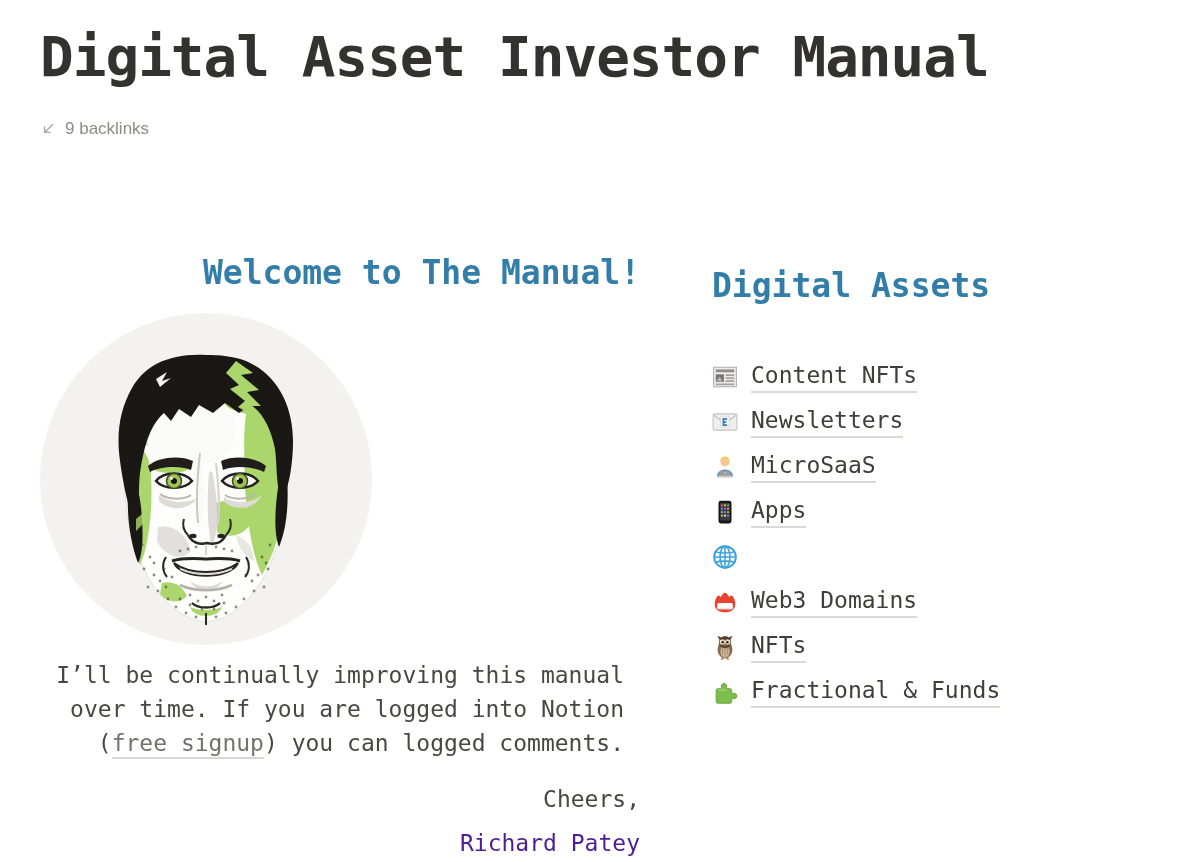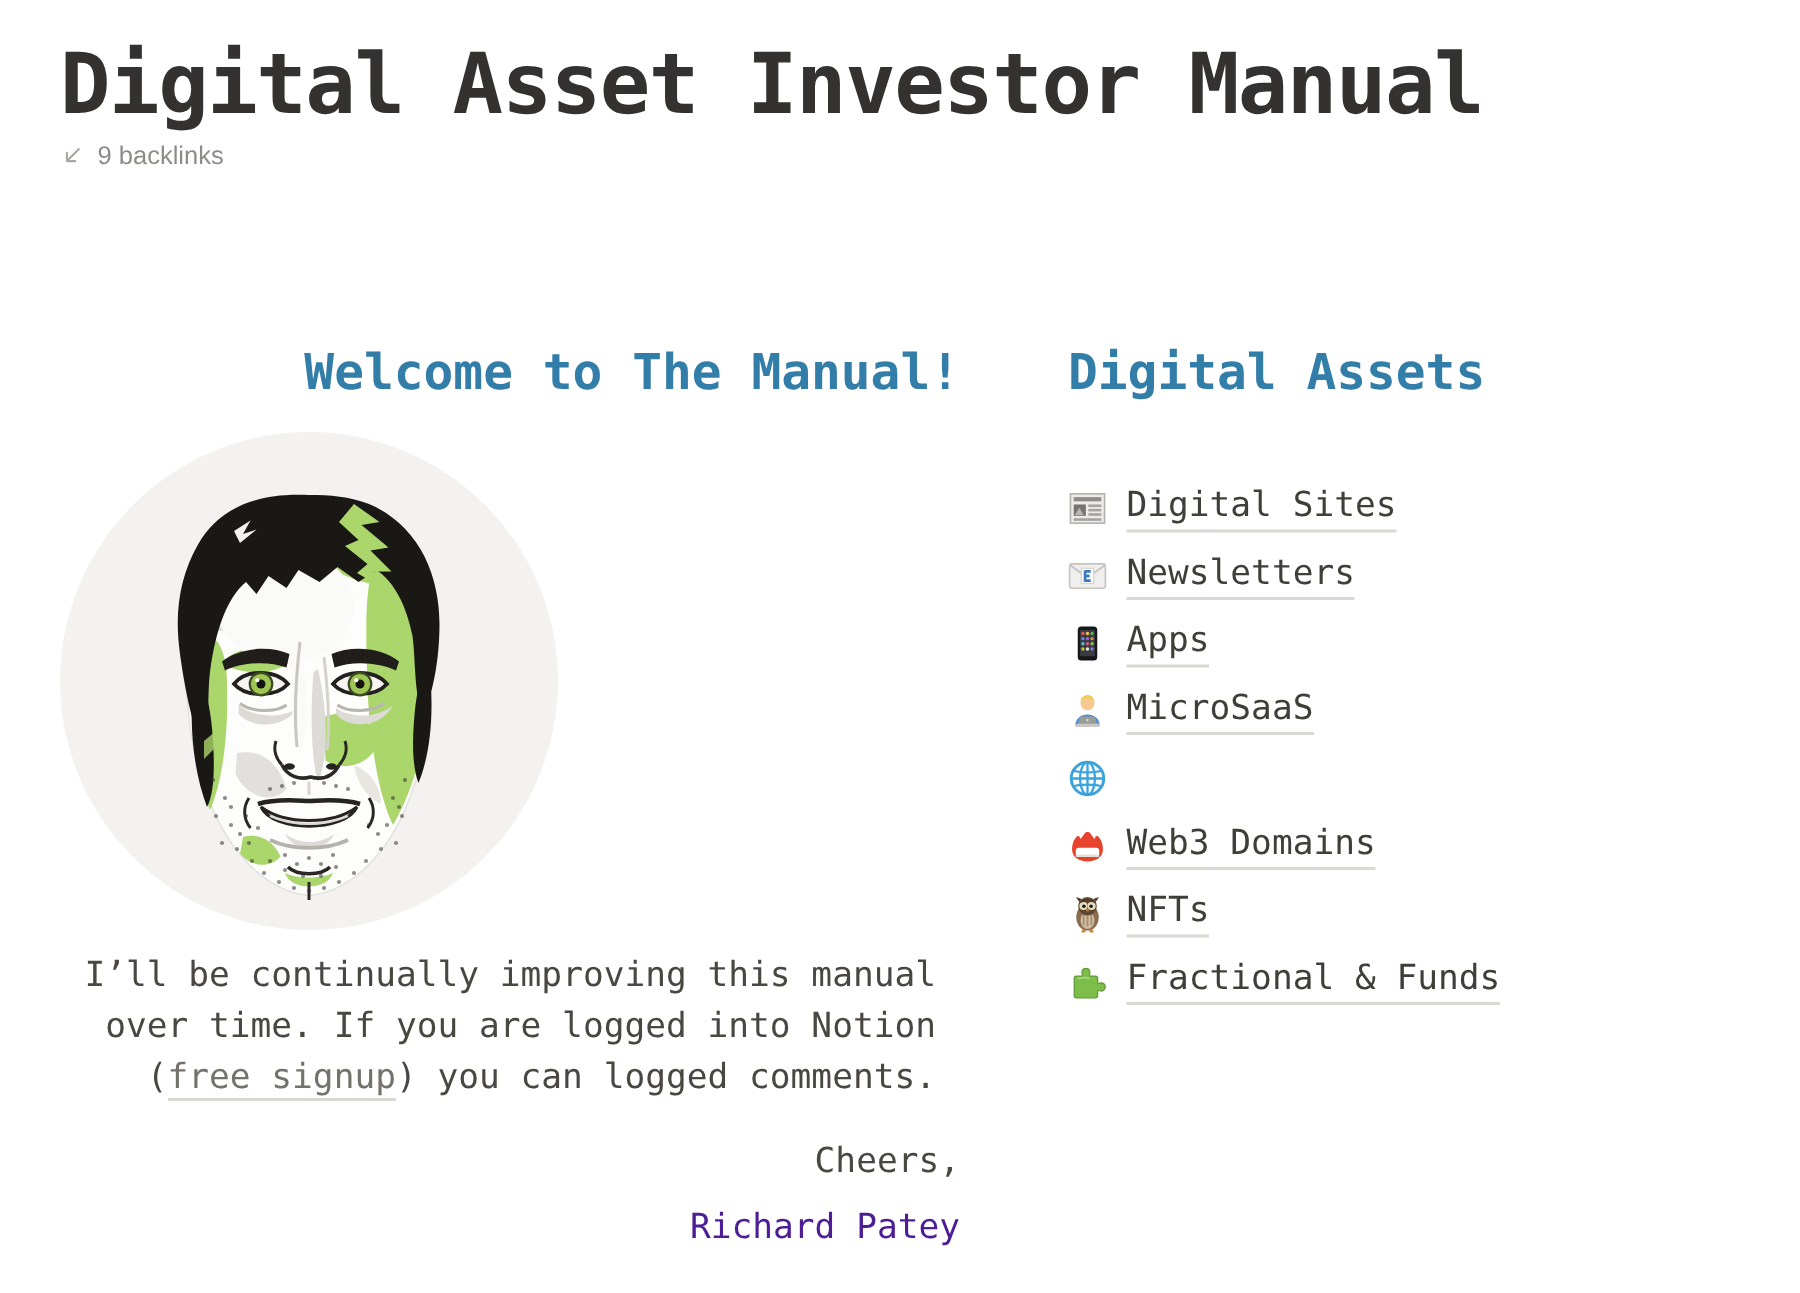--- a/index.html
+++ b/index.html
@@ -18,34 +18,34 @@
     margin: 0;
     font-size: 56px;
     line-height: 1.12;
     font-weight: 700;
     letter-spacing: -1px;
     color: #343230;
     white-space: nowrap;
   }
 
   .backlinks {
-    margin-top: 5px;
+    margin-top: 30px;
     display: inline-flex;
     align-items: center;
     gap: 9px;
     font-family: "Liberation Sans", "DejaVu Sans", sans-serif;
     font-size: 17px;
     color: #8E8C89;
     cursor: pointer;
   }
   .backlinks svg { display: block; }
 
   .columns { display: flex; margin-top: 110px; }
   .col-left  { width: 600px; margin-right: 72px; flex: none; text-align: right; }
-  .col-right { flex: 1; min-width: 0; }
+  .col-right { flex: 1; min-width: 0; margin-top: 13px; }
 
   h2.section-heading {
     margin: 0;
     font-size: 33px;
     line-height: 43px;
     font-weight: 700;
     color: #337EA9;
     white-space: nowrap;
   }
 
@@ -251,38 +251,52 @@
               <rect x="3.5" y="9.5" width="7.5" height="7" fill="#77756F"></rect>
               <path d="M4.2 16 L7 11.5 L9.5 16 Z" fill="#B9B7B2"></path>
               <g fill="#A5A39F">
                 <rect x="12.5" y="9.5" width="8" height="1.6"></rect>
                 <rect x="12.5" y="12.2" width="8" height="1.6"></rect>
                 <rect x="12.5" y="14.9" width="8" height="1.6"></rect>
                 <rect x="3.5" y="18" width="17" height="1.6"></rect>
               </g>
             </svg>
           </span>
-          <a class="asset-link">Digital Sites</a>
+          <a class="asset-link">Content NFTs</a>
         </li>
 
         <li>
           <span class="asset-icon">
             <svg viewBox="0 0 24 24">
               <rect x="1" y="4.5" width="22" height="15" rx="1.5" fill="#F0EFED" stroke="#C6C4C0" stroke-width="1"></rect>
               <path d="M1.5 5.5 L12 13 L22.5 5.5" fill="none" stroke="#C6C4C0" stroke-width="1.2"></path>
               <rect x="8.2" y="7.2" width="7.6" height="9.4" fill="#FFFFFF" stroke="#D8D6D2" stroke-width="0.8"></rect>
               <g stroke="#3E7BC0" stroke-width="1.7" fill="none">
                 <path d="M10.5 9.2 H14"></path>
                 <path d="M10.5 12 H13.3"></path>
                 <path d="M10.5 14.9 H14"></path>
                 <path d="M10.5 8.4 V15.7"></path>
               </g>
             </svg>
           </span>
           <a class="asset-link">Newsletters</a>
+        </li>
+
+        <li>
+          <span class="asset-icon">
+            <svg viewBox="0 0 24 24">
+              <path d="M4.5 21 C4.5 16.8 7.8 14.2 12 14.2 C16.2 14.2 19.5 16.8 19.5 21 Z" fill="#4E8FD6"></path>
+              <circle cx="12" cy="7.2" r="4.3" fill="#F6C98F"></circle>
+              <path d="M7.7 6.5 A4.3 4.3 0 0 1 16.3 6.5 C15 4.4 13.6 3.8 12 3.8 C10.4 3.8 9 4.4 7.7 6.5 Z" fill="#F3CC4E"></path>
+              <path d="M6.2 20 L7.4 15.4 H16.6 L17.8 20 Z" fill="#9D9B97"></path>
+              <rect x="4.5" y="19.8" width="15" height="2" rx="1" fill="#C8C6C2"></rect>
+              <circle cx="12" cy="17.6" r="0.7" fill="#E8E6E2"></circle>
+            </svg>
+          </span>
+          <a class="asset-link">MicroSaaS</a>
         </li>
 
         <li>
           <span class="asset-icon">
             <svg viewBox="0 0 24 24">
               <rect x="6" y="1.5" width="12" height="21" rx="2.2" fill="#17171A"></rect>
               <rect x="7.4" y="3.6" width="9.2" height="16.2" fill="#3A3A44"></rect>
               <g>
                 <circle cx="9.2" cy="5.8" r="1.05" fill="#E25C4A"></circle>
                   <circle cx="12" cy="5.8" r="1.05" fill="#EFC64B"></circle>
@@ -298,34 +312,20 @@
                   <circle cx="14.8" cy="15.4" r="1.05" fill="#7986CB"></circle>
               </g>
             </svg>
           </span>
           <a class="asset-link">Apps</a>
         </li>
 
         <li>
           <span class="asset-icon">
             <svg viewBox="0 0 24 24">
-              <path d="M4.5 21 C4.5 16.8 7.8 14.2 12 14.2 C16.2 14.2 19.5 16.8 19.5 21 Z" fill="#4E8FD6"></path>
-              <circle cx="12" cy="7.2" r="4.3" fill="#F6C98F"></circle>
-              <path d="M7.7 6.5 A4.3 4.3 0 0 1 16.3 6.5 C15 4.4 13.6 3.8 12 3.8 C10.4 3.8 9 4.4 7.7 6.5 Z" fill="#F3CC4E"></path>
-              <path d="M6.2 20 L7.4 15.4 H16.6 L17.8 20 Z" fill="#9D9B97"></path>
-              <rect x="4.5" y="19.8" width="15" height="2" rx="1" fill="#C8C6C2"></rect>
-              <circle cx="12" cy="17.6" r="0.7" fill="#E8E6E2"></circle>
-            </svg>
-          </span>
-          <a class="asset-link">MicroSaaS</a>
-        </li>
-
-        <li>
-          <span class="asset-icon">
-            <svg viewBox="0 0 24 24">
               <circle cx="12" cy="12" r="10" fill="#FDFEFF" stroke="#3BA2DC" stroke-width="1.8"></circle>
               <g fill="none" stroke="#3BA2DC" stroke-width="1.4">
                 <ellipse cx="12" cy="12" rx="4.6" ry="10"></ellipse>
                 <line x1="2" y1="12" x2="22" y2="12"></line>
                 <path d="M3.4 7 C6 8.6 18 8.6 20.6 7"></path>
                 <path d="M3.4 17 C6 15.4 18 15.4 20.6 17"></path>
                 <line x1="12" y1="2" x2="12" y2="22"></line>
               </g>
             </svg>
           </span>

